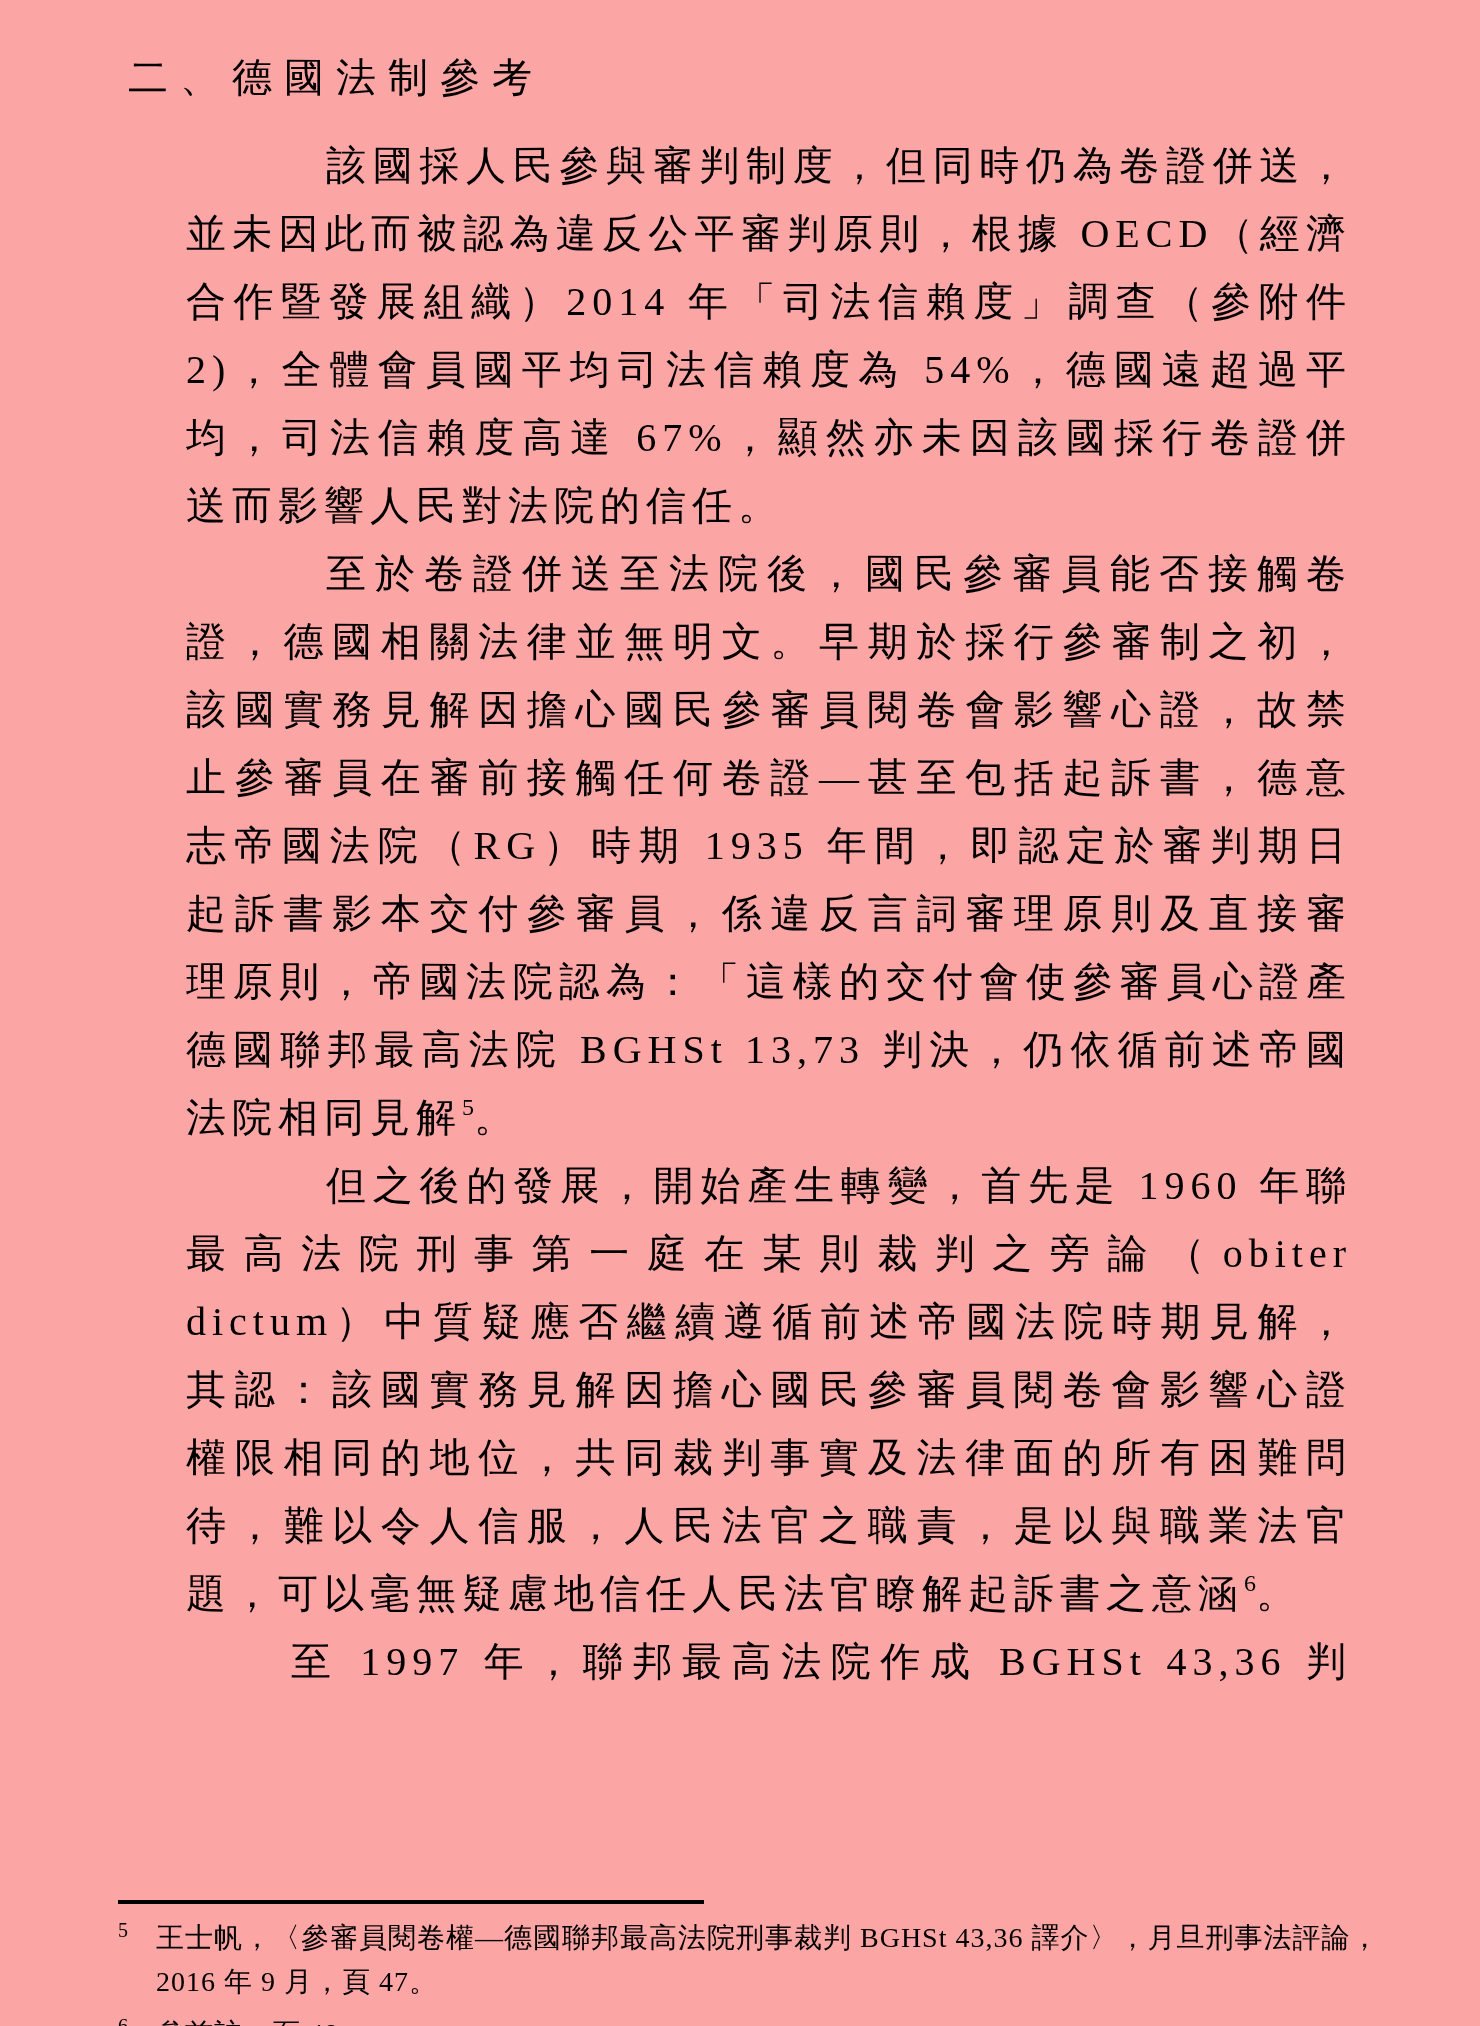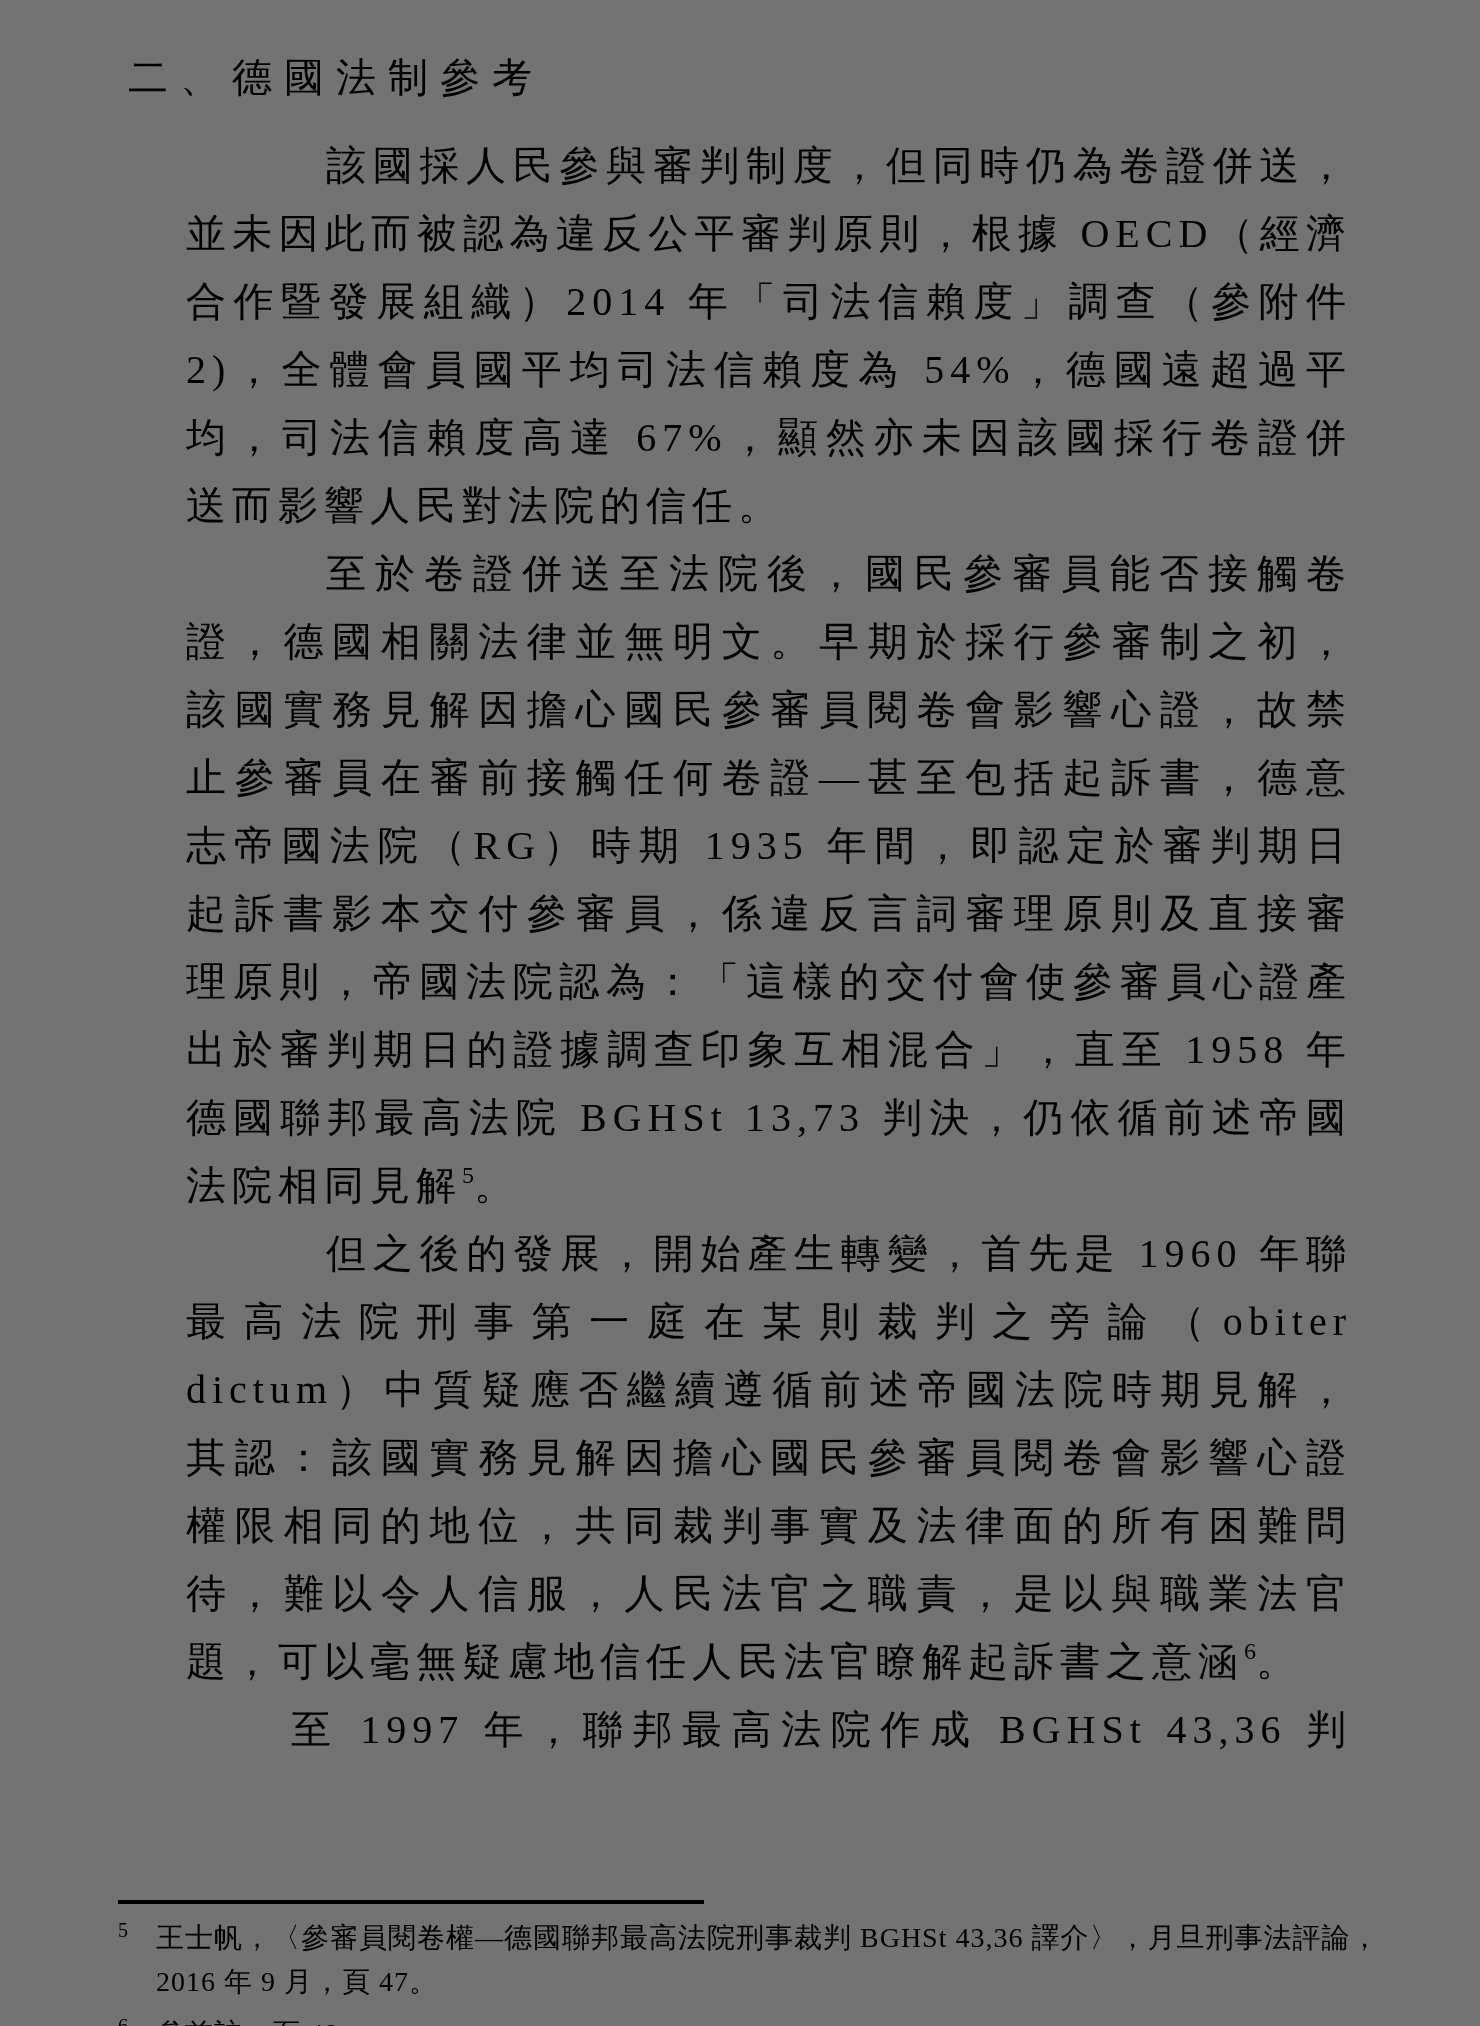--- a/index.html
+++ b/index.html
@@ -4,21 +4,21 @@
 <style>
   html, body {
     margin: 0;
     padding: 0;
     background: #ffffff;
   }
   .page {
     position: relative;
     width: 1480px;
     height: 2026px;
-    background: #737373;
+    background: #fca5a5;
     color: #000000;
     font-family: "Liberation Serif", "DejaVu Serif", serif;
     overflow: hidden;
   }
   .heading {
     position: absolute;
     left: 128px;
     top: 50px;
     margin: 0;
     font-size: 40px;
@@ -90,21 +90,20 @@
       <div class="line"><span>2)，全體會員國平均司法信賴度為 54%，德國遠超過平</span></div>
       <div class="line"><span>均，司法信賴度高達 67%，顯然亦未因該國採行卷證併</span></div>
       <div class="line noju"><span>送而影響人民對法院的信任。</span></div>
       <div class="line first"><span>至於卷證併送至法院後，國民參審員能否接觸卷</span></div>
       <div class="line"><span>證，德國相關法律並無明文。早期於採行參審制之初，</span></div>
       <div class="line"><span>該國實務見解因擔心國民參審員閱卷會影響心證，故禁</span></div>
       <div class="line"><span>止參審員在審前接觸任何卷證—甚至包括起訴書，德意</span></div>
       <div class="line"><span>志帝國法院（RG）時期 1935 年間，即認定於審判期日將</span></div>
       <div class="line"><span>起訴書影本交付參審員，係違反言詞審理原則及直接審</span></div>
       <div class="line"><span>理原則，帝國法院認為：「這樣的交付會使參審員心證產</span></div>
-      <div class="line"><span>出於審判期日的證據調查印象互相混合」，直至 1958 年</span></div>
       <div class="line"><span>德國聯邦最高法院 BGHSt 13,73 判決，仍依循前述帝國</span></div>
       <div class="line noju"><span>法院相同見解</span><sup class="ref">5</sup><span>。</span></div>
       <div class="line first"><span>但之後的發展，開始產生轉變，首先是 1960 年聯邦</span></div>
       <div class="line"><span>最高法院刑事第一庭在某則裁判之旁論（obiter</span></div>
       <div class="line"><span>dictum）中質疑應否繼續遵循前述帝國法院時期見解，</span></div>
       <div class="line"><span>其認：該國實務見解因擔心國民參審員閱卷會影響心證</span></div>
       <div class="line"><span>權限相同的地位，共同裁判事實及法律面的所有困難問</span></div>
       <div class="line"><span>待，難以令人信服，人民法官之職責，是以與職業法官</span></div>
       <div class="line noju"><span>題，可以毫無疑慮地信任人民法官瞭解起訴書之意涵</span><sup class="ref">6</sup><span>。</span></div>
       <div class="line first p4"><span>至 1997 年，聯邦最高法院作成 BGHSt 43,36 判決，</span></div>

